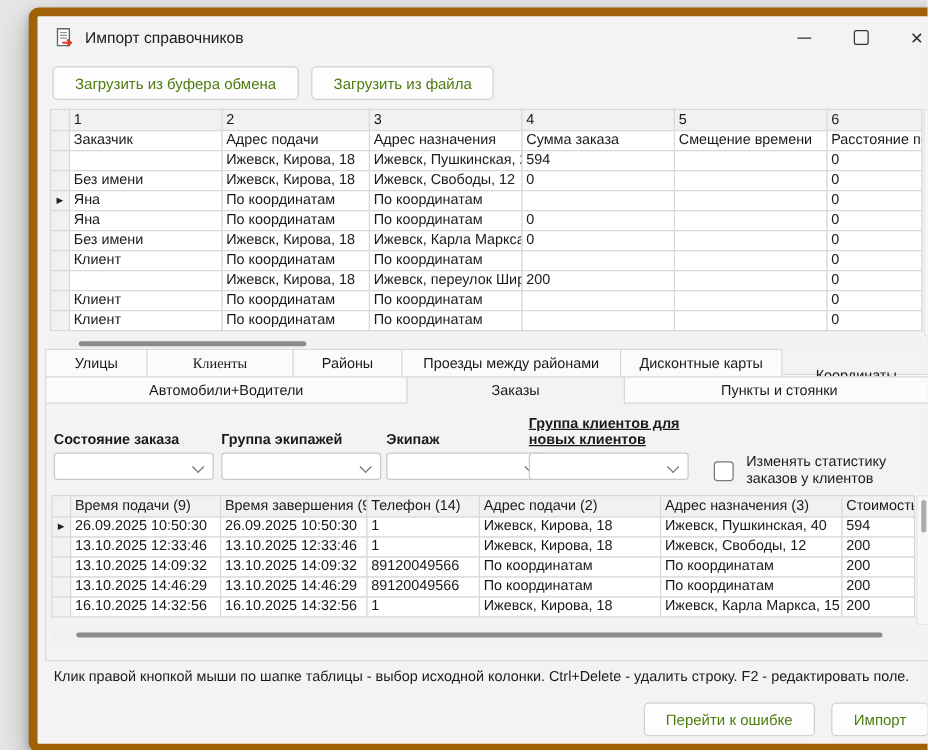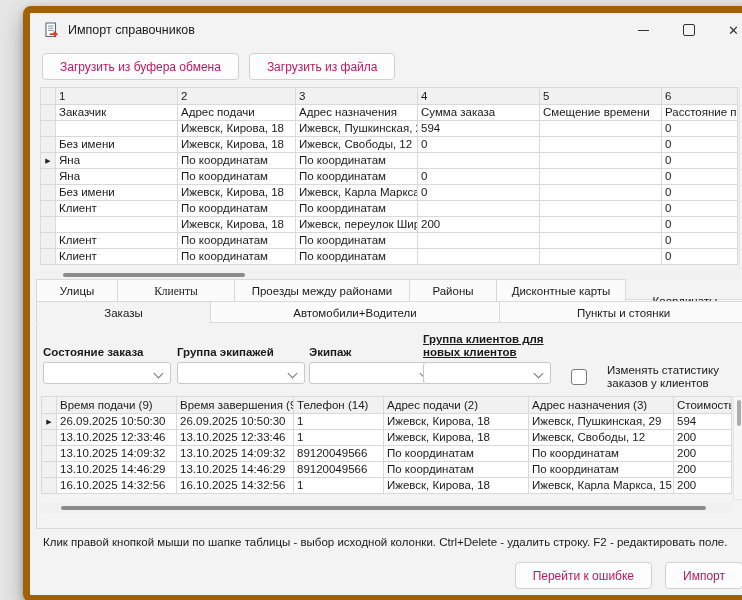--- a/index.html
+++ b/index.html
@@ -19,21 +19,21 @@
   
   .titlebar{position:absolute;left:0;top:0;right:0;height:34px;display:flex;align-items:center;padding-left:12px;gap:8px;}
   .title{font-size:12.5px;}
   .win-controls{position:absolute;right:0;top:0;height:34px;display:flex;}
   .win-btn{width:45px;height:34px;display:flex;align-items:center;justify-content:center;font-size:13px;color:#333;}
   .win-btn .sq{width:10px;height:10px;border:1.2px solid #333;border-radius:2px;}
   .win-btn .ln{width:11px;height:0;border-top:1.2px solid #333;}
   
   .toolbar{position:absolute;left:12px;top:40px;display:flex;gap:10px;}
   .btn{display:inline-flex;align-items:center;justify-content:center;height:27px;padding:0 17px;
-    background:#fdfdfd;border:1px solid #d0d0d0;border-radius:4px;font-size:12px;color:#be185d;}
+    background:#fdfdfd;border:1px solid #d0d0d0;border-radius:4px;font-size:12px;color:#4d7c0f;}
   
   table{border-collapse:collapse;table-layout:fixed;width:100%;font-size:11.5px;}
   th,td{border:1px solid #d9d9d9;padding:0 3px;height:15px;line-height:15px;overflow:hidden;
     white-space:nowrap;text-align:left;font-weight:400;}
   thead th{background:#f1f1f1;height:16px;}
   td.gutter{background:#f1f1f1;padding:0;text-align:center;font-size:7px;color:#222;}
   tbody td{background:#fff;}
   .grid1{position:absolute;left:10px;top:74px;width:697px;}
   .vscroll{position:absolute;background:#f7f7f7;border:1px solid #e4e4e4;border-radius:2px;}
   .vscroll .thumb{position:absolute;left:4px;width:4px;background:#ababab;border-radius:2px;}
@@ -51,21 +51,21 @@
   .tab.active{background:#f3f3f3;border-bottom:1px solid #f3f3f3;z-index:3;}
   
   .panel{position:absolute;left:6px;top:309px;width:712px;height:207px;box-sizing:border-box;
     border:1px solid #d9d9d9;background:#f3f3f3;z-index:1;}
   .fgroup{position:absolute;top:2px;width:128px;}
   .flabel{height:34px;display:flex;align-items:flex-end;font-weight:700;font-size:11.5px;line-height:13px;}
   .combo{height:22px;background:#fff;border:1px solid #c9c9c9;border-radius:3px;position:relative;margin-top:3px;
     font-size:11.5px;line-height:22px;padding:0 20px 0 5px;box-sizing:border-box;}
   .combo .chev{position:absolute;right:8px;top:7px;width:6px;height:6px;
     border-right:1.4px solid #757575;border-bottom:1.4px solid #757575;transform:rotate(45deg);}
-  .checkgroup{position:absolute;left:534px;top:41px;display:flex;gap:20px;align-items:center;}
+  .checkgroup{position:absolute;left:534px;top:41px;display:flex;gap:10px;align-items:center;}
   .checkbox{width:14px;height:14px;background:#fff;border:1px solid #7a7a7a;border-radius:3px;flex:0 0 auto;}
   .checklabel{font-size:11.5px;line-height:13px;width:132px;}
   .grid2{position:absolute;left:4px;top:73px;width:690px;}
   .vs2{left:696px;top:73px;width:12px;height:102px;}
   .vs2 .thumb{top:3px;height:26px;left:3px;}
   .hs2{left:4px;top:180px;width:690px;}
   .hs2 .thumb{left:20px;width:645px;}
   
   .hint{position:absolute;left:13px;top:523px;font-size:11.5px;}
   .footer{position:absolute;right:13px;top:549px;display:flex;gap:13px;}
@@ -229,39 +229,39 @@
     </div>
 
   <div class="tabs">
     <div class="tab-row">
         <div class="tab" style="flex: 0 0 82px;">
           <span>Улицы</span>
         </div>
         <div class="tab" style="flex: 0 0 118px; font-family: Liberation Serif, serif;">
           <span>Клиенты</span>
         </div>
+        <div class="tab" style="flex: 0 0 88px;">
+          <span>Районы</span>
+        </div>
         <div class="tab" style="flex: 0 0 176px;">
           <span>Проезды между районами</span>
         </div>
-        <div class="tab" style="flex: 0 0 88px;">
-          <span>Районы</span>
-        </div>
         <div class="tab" style="flex: 0 0 130px;">
           <span>Дисконтные карты</span>
         </div>
         <div class="tab" style="flex: 0 0 120px; margin-top: 20px;">
           <span>Координаты</span>
         </div>
       </div>
     <div class="tab-row">
+        <div class="tab" style="flex: 0 0 290px;">
+          <span>Автомобили+Водители</span>
+        </div>
         <div class="tab active" style="flex: 0 0 175px;">
           <span>Заказы</span>
-        </div>
-        <div class="tab" style="flex: 0 0 290px;">
-          <span>Автомобили+Водители</span>
         </div>
         <div class="tab" style="flex: 0 0 249px; align-items: center;">
           <span>Пункты и стоянки</span>
         </div>
       </div>
   </div>
 
   <div class="panel">
 
     <div class="fgroup" style="left:6px;">
@@ -308,21 +308,21 @@
               <th>Стоимость</th>
             </tr>
           </thead>
           <tbody>
             <tr>
               <td class="gutter">▶</td>
               <td>26.09.2025 10:50:30</td>
               <td>26.09.2025 10:50:30</td>
               <td>1</td>
               <td>Ижевск, Кирова, 18</td>
-              <td>Ижевск, Пушкинская, 29</td>
+              <td>Ижевск, Пушкинская, 40</td>
               <td>594</td>
             </tr>
             <tr>
               <td class="gutter"></td>
               <td>13.10.2025 12:33:46</td>
               <td>13.10.2025 12:33:46</td>
               <td>1</td>
               <td>Ижевск, Кирова, 18</td>
               <td>Ижевск, Свободы, 12</td>
               <td>200</td>

